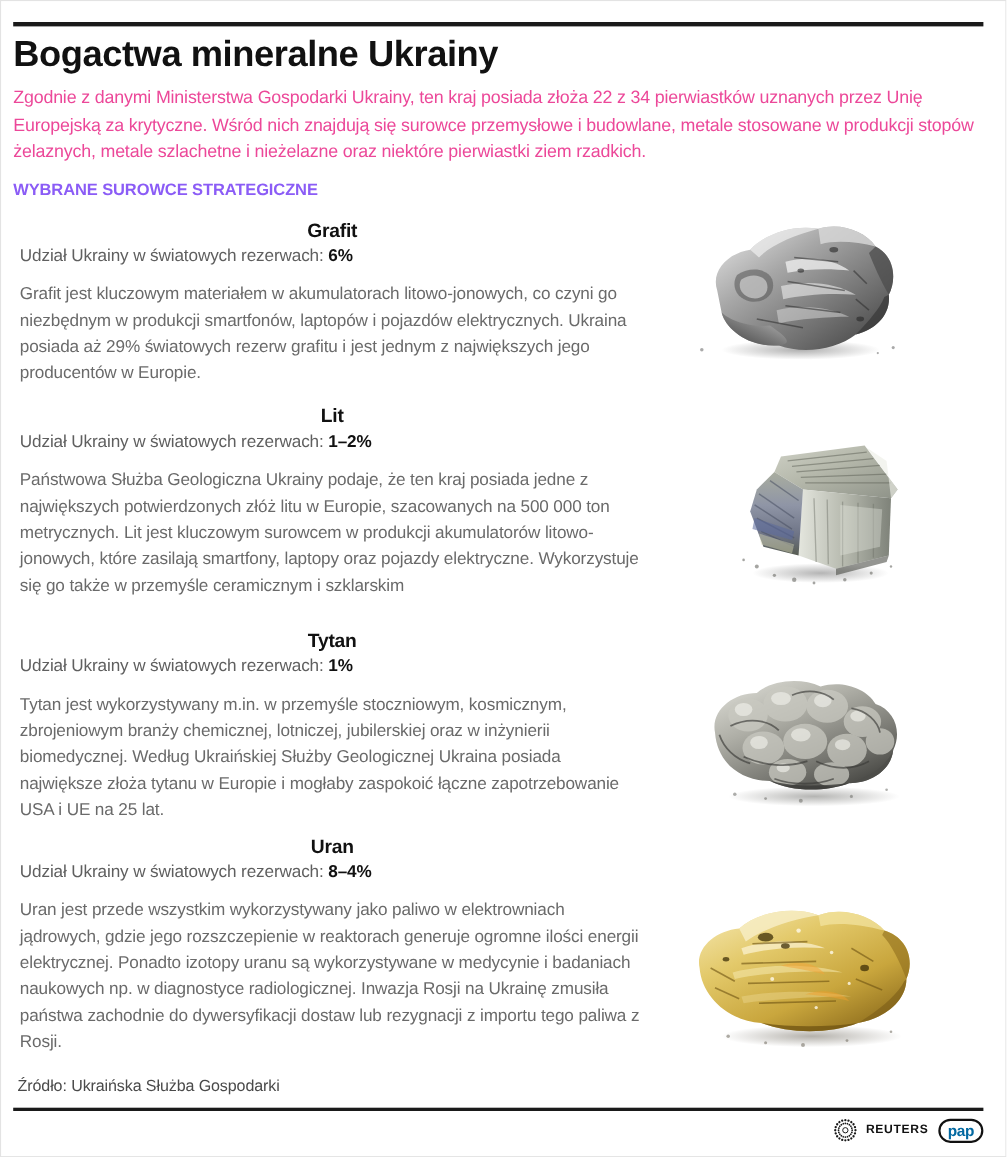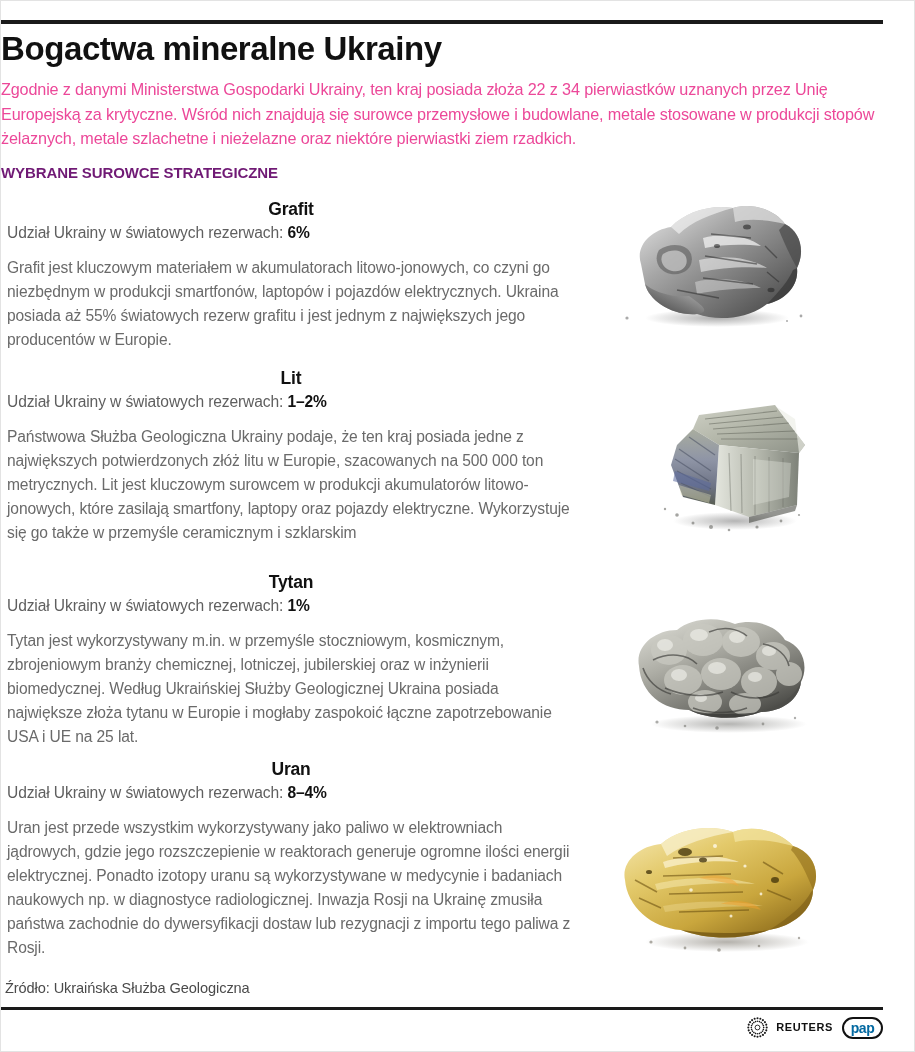--- a/index.html
+++ b/index.html
@@ -16,21 +16,21 @@
     position: relative;
     width: 915px;
     height: 1052px;
     background: #ffffff;
     box-sizing: border-box;
     border: 1px solid #e3e3e3;
     overflow: hidden;
   }
   .inner {
     position: absolute;
-    left: 0;
+    left: 11px;
     top: 0;
     width: 882px;
     height: 1008px;
   }
 
   
   .top-rule {
     position: absolute;
     left: 0;
     top: 19px;
@@ -72,21 +72,21 @@
   }
   .kicker {
     position: absolute;
     left: 0;
     top: 163px;
     margin: 0;
     font-size: 15px;
     line-height: 18px;
     font-weight: bold;
     letter-spacing: -0.1px;
-    color: #701a75;
+    color: #8b5cf6;
   }
 
   
   .section {
     position: absolute;
     left: 0;
     width: 882px;
   }
   .sec-text {
     position: absolute;
@@ -187,21 +187,21 @@
     <div class="top-rule"></div>
 
     <h1 class="title">Bogactwa mineralne Ukrainy</h1>
     <p class="intro">Zgodnie z danymi Ministerstwa Gospodarki Ukrainy, ten kraj posiada złoża 22 z 34 pierwiastków uznanych przez Unię Europejską za krytyczne. Wśród nich znajdują się surowce przemysłowe i budowlane, metale stosowane w produkcji stopów żelaznych, metale szlachetne i nieżelazne oraz niektóre pierwiastki ziem rzadkich.</p>
     <p class="kicker">WYBRANE SUROWCE STRATEGICZNE</p>
 
     <div class="section" style="top:197px;height:160px;">
       <div class="sec-text">
         <h2 class="sec-name">Grafit</h2>
         <p class="sec-share"><span>Udział Ukrainy w światowych rezerwach: </span><b>6%</b></p>
-        <p class="sec-body">Grafit jest kluczowym materiałem w akumulatorach litowo-jonowych, co czyni go niezbędnym w produkcji smartfonów, laptopów i pojazdów elektrycznych. Ukraina posiada aż 55% światowych rezerw grafitu i jest jednym z największych jego producentów w Europie.</p>
+        <p class="sec-body">Grafit jest kluczowym materiałem w akumulatorach litowo-jonowych, co czyni go niezbędnym w produkcji smartfonów, laptopów i pojazdów elektrycznych. Ukraina posiada aż 29% światowych rezerw grafitu i jest jednym z największych jego producentów w Europie.</p>
       </div>
       <div class="mineral-art" style="left:598px;top:-4px;">
         <svg width="235" height="140" viewBox="0 0 235 140">
           <defs>
             <linearGradient id="gGrafA" x1="0" y1="0" x2="1" y2="1">
               <stop offset="0%" stop-color="#e9e9e9"></stop>
               <stop offset="35%" stop-color="#a6a6a6"></stop>
               <stop offset="70%" stop-color="#6e6e6e"></stop>
               <stop offset="100%" stop-color="#3c3c3c"></stop>
             </linearGradient>
@@ -454,21 +454,21 @@
             <circle cx="48" cy="124" r="1.6"></circle>
               <circle cx="82" cy="130" r="1.4"></circle>
             <circle cx="116" cy="132" r="1.8"></circle>
               <circle cx="156" cy="128" r="1.3"></circle>
             <circle cx="196" cy="120" r="1.2"></circle>
           </g>
         </svg>
       </div>
     </div>
 
-    <p class="source">Źródło: Ukraińska Służba Geologiczna</p>
+    <p class="source">Źródło: Ukraińska Służba Gospodarki</p>
 
     <div class="footer-rule"></div>
 
     <div class="credits">
       <div class="reuters-lockup">
         <svg width="23" height="23" viewBox="0 0 23 23">
           <g transform="translate(11.5,11.5)" fill="#1a1a1a">
             <g>
               <circle cx="0" cy="0" r="2.4" fill="#ffffff" stroke="#1a1a1a" stroke-width="0.9"></circle>
             </g>

